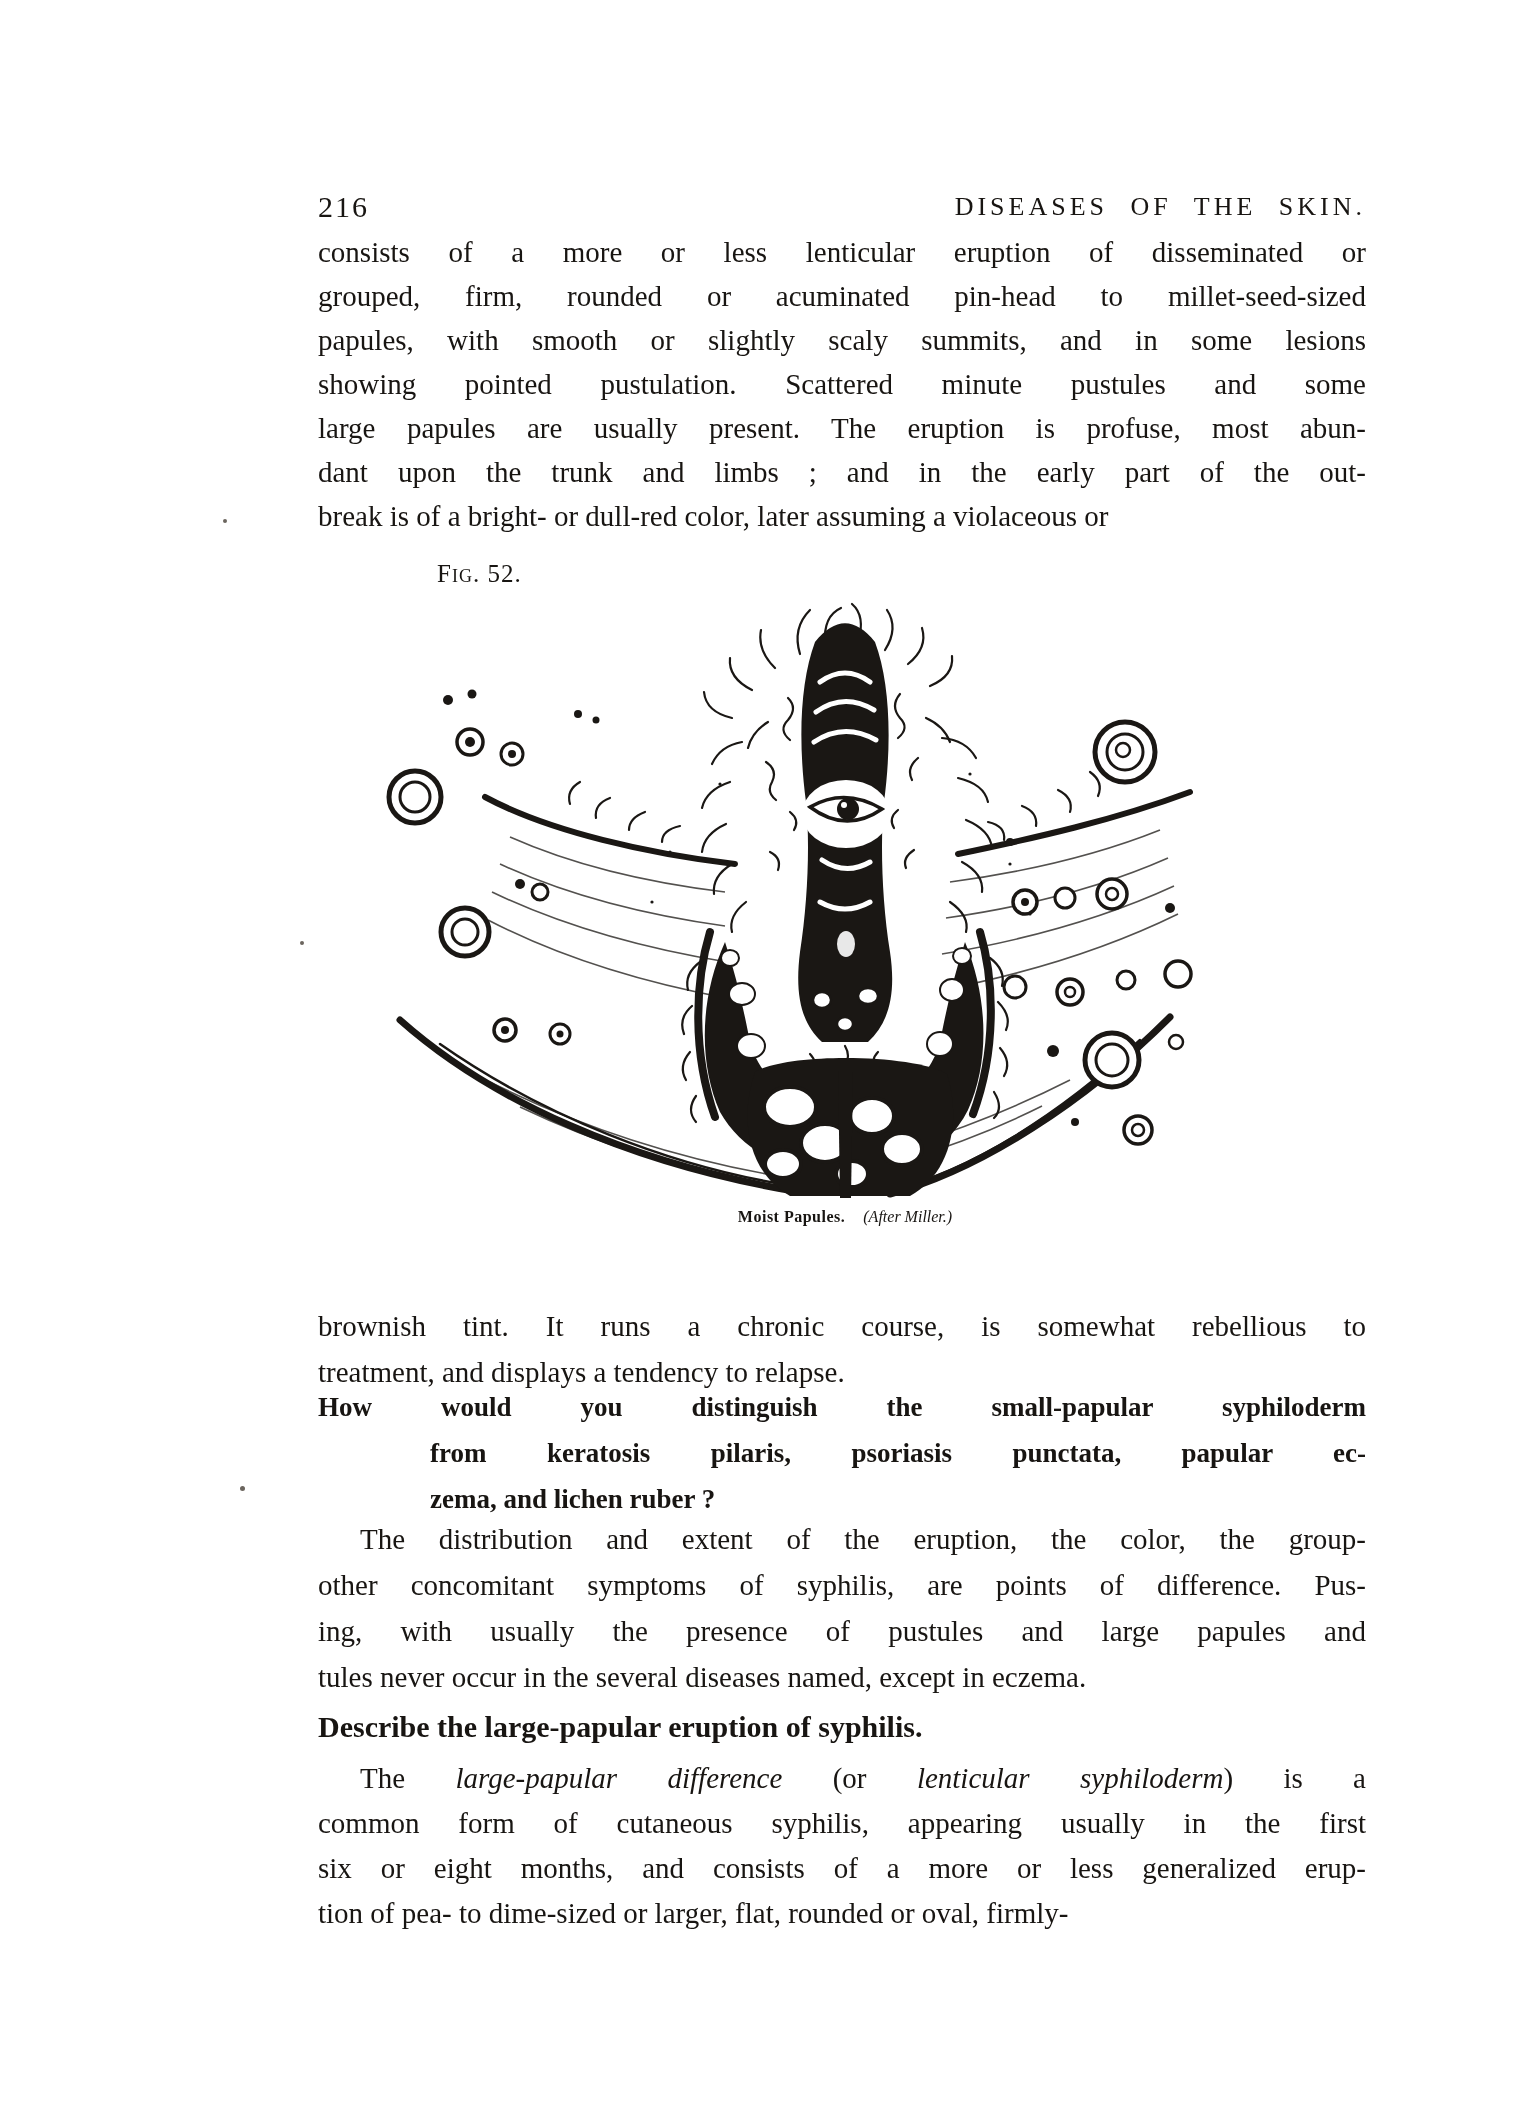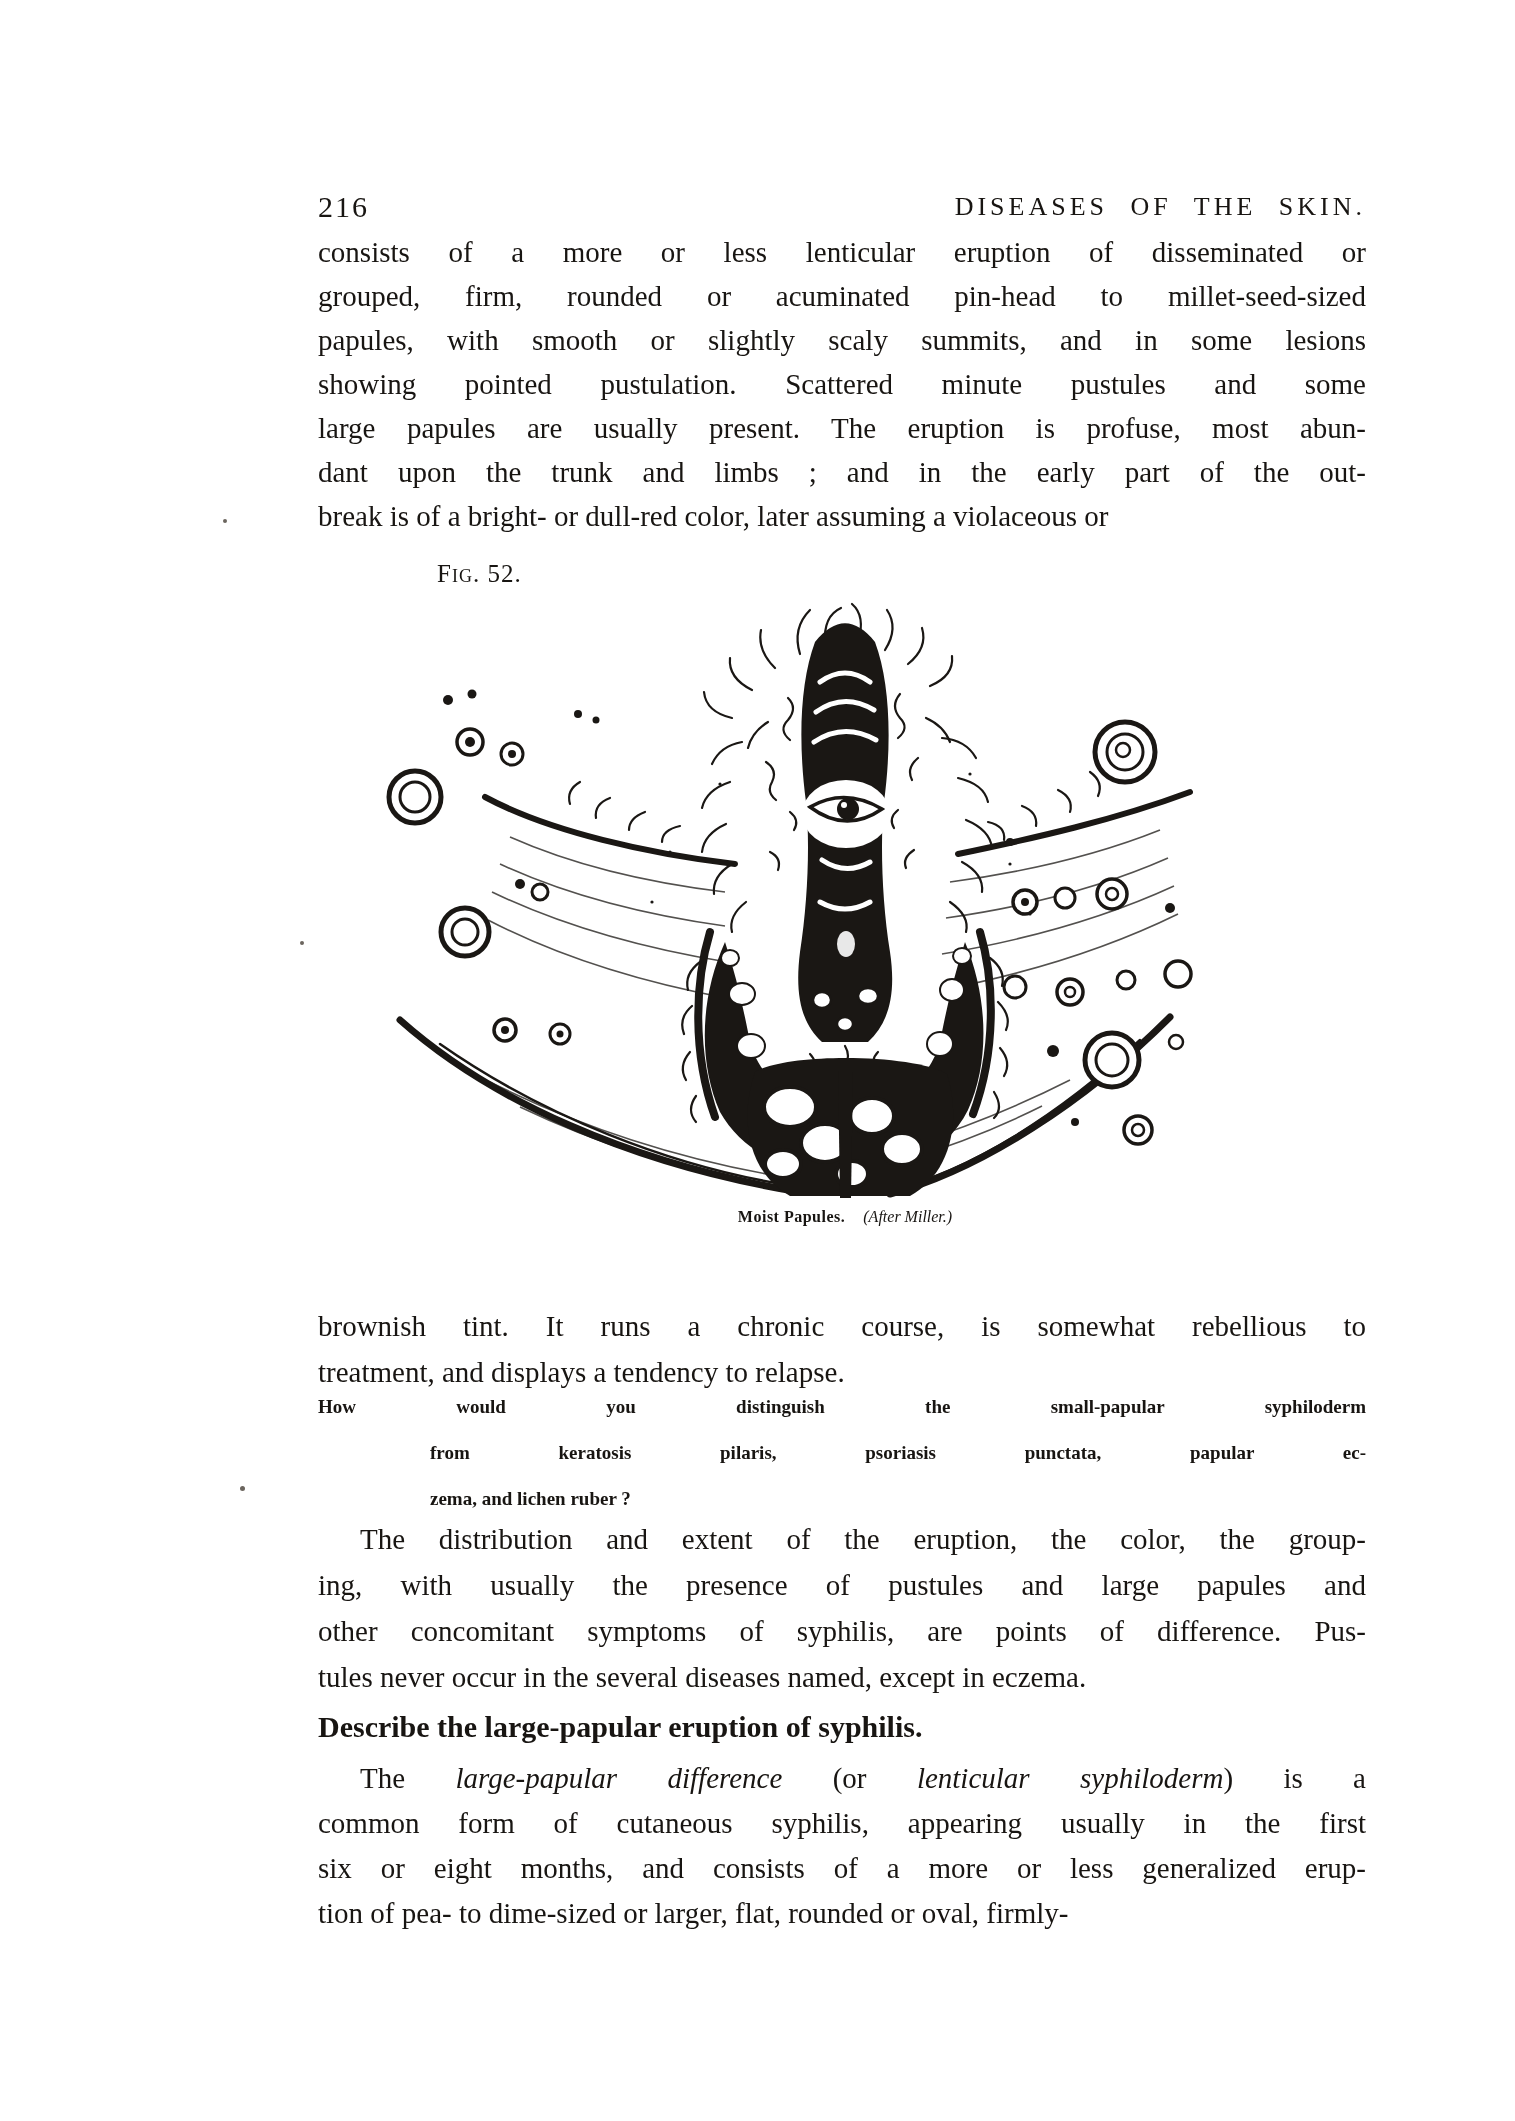--- a/index.html
+++ b/index.html
@@ -6,21 +6,21 @@
   html,body { margin:0; padding:0; }
   body {
     width:1515px; height:2121px; position:relative; overflow:hidden;
     background:var(--paper); color:var(--ink);
     font-family:"Liberation Serif","DejaVu Serif",serif;
   }
   .block { position:absolute; left:318px; width:1048px; }
   .jline { text-align:justify; text-align-last:justify; line-height:46px; height:46px; overflow:hidden; }
   .jline.last { text-align-last:left; }
   .body-text { font-size:29px; }
-  .q-head { font-weight:bold; font-size:19px; }
+  .q-head { font-weight:bold; font-size:27px; }
   .hang .jline:not(:first-child) { padding-left:112px; }
   .indent .jline:first-child { text-indent:42px; }
 
   .page-header { top:188px; height:40px; }
   .page-number { position:absolute; left:0; top:2px; font-size:30px; letter-spacing:2px; }
   .running-title { display:block; text-align:right; font-size:26px; letter-spacing:4px; word-spacing:12px; padding-top:4px; }
 
   .para1 { top:230px; }
   .para1 .jline { line-height:44px; height:44px; }
 
@@ -259,22 +259,22 @@
   </div>
 
 <div class="block q-head hang question1">
     <div class="jline">How would you distinguish the small-papular syphiloderm</div>
     <div class="jline">from keratosis pilaris, psoriasis punctata, papular ec-</div>
     <div class="jline last">zema, and lichen ruber ?</div>
   </div>
 
 <div class="block body-text indent answer1">
     <div class="jline">The distribution and extent of the eruption, the color, the group-</div>
+    <div class="jline">other concomitant symptoms of syphilis, are points of difference. Pus-</div>
     <div class="jline">ing, with usually the presence of pustules and large papules and</div>
-    <div class="jline">other concomitant symptoms of syphilis, are points of difference. Pus-</div>
     <div class="jline last">tules never occur in the several diseases named, except in eczema.</div>
   </div>
 
 <div class="block question2">Describe the large-papular eruption of syphilis.</div>
 
 <div class="block body-text indent answer2">
     <div class="jline"><span>The </span><i>large-papular difference</i><span> (or </span><i>lenticular syphiloderm</i><span>) is a</span></div>
     <div class="jline"><span>common form of cutaneous syphilis, appearing usually in the first</span></div>
     <div class="jline"><span>six or eight months, and consists of a more or less generalized erup-</span></div>
     <div class="jline last"><span>tion of pea- to dime-sized or larger, flat, rounded or oval, firmly-</span></div>

